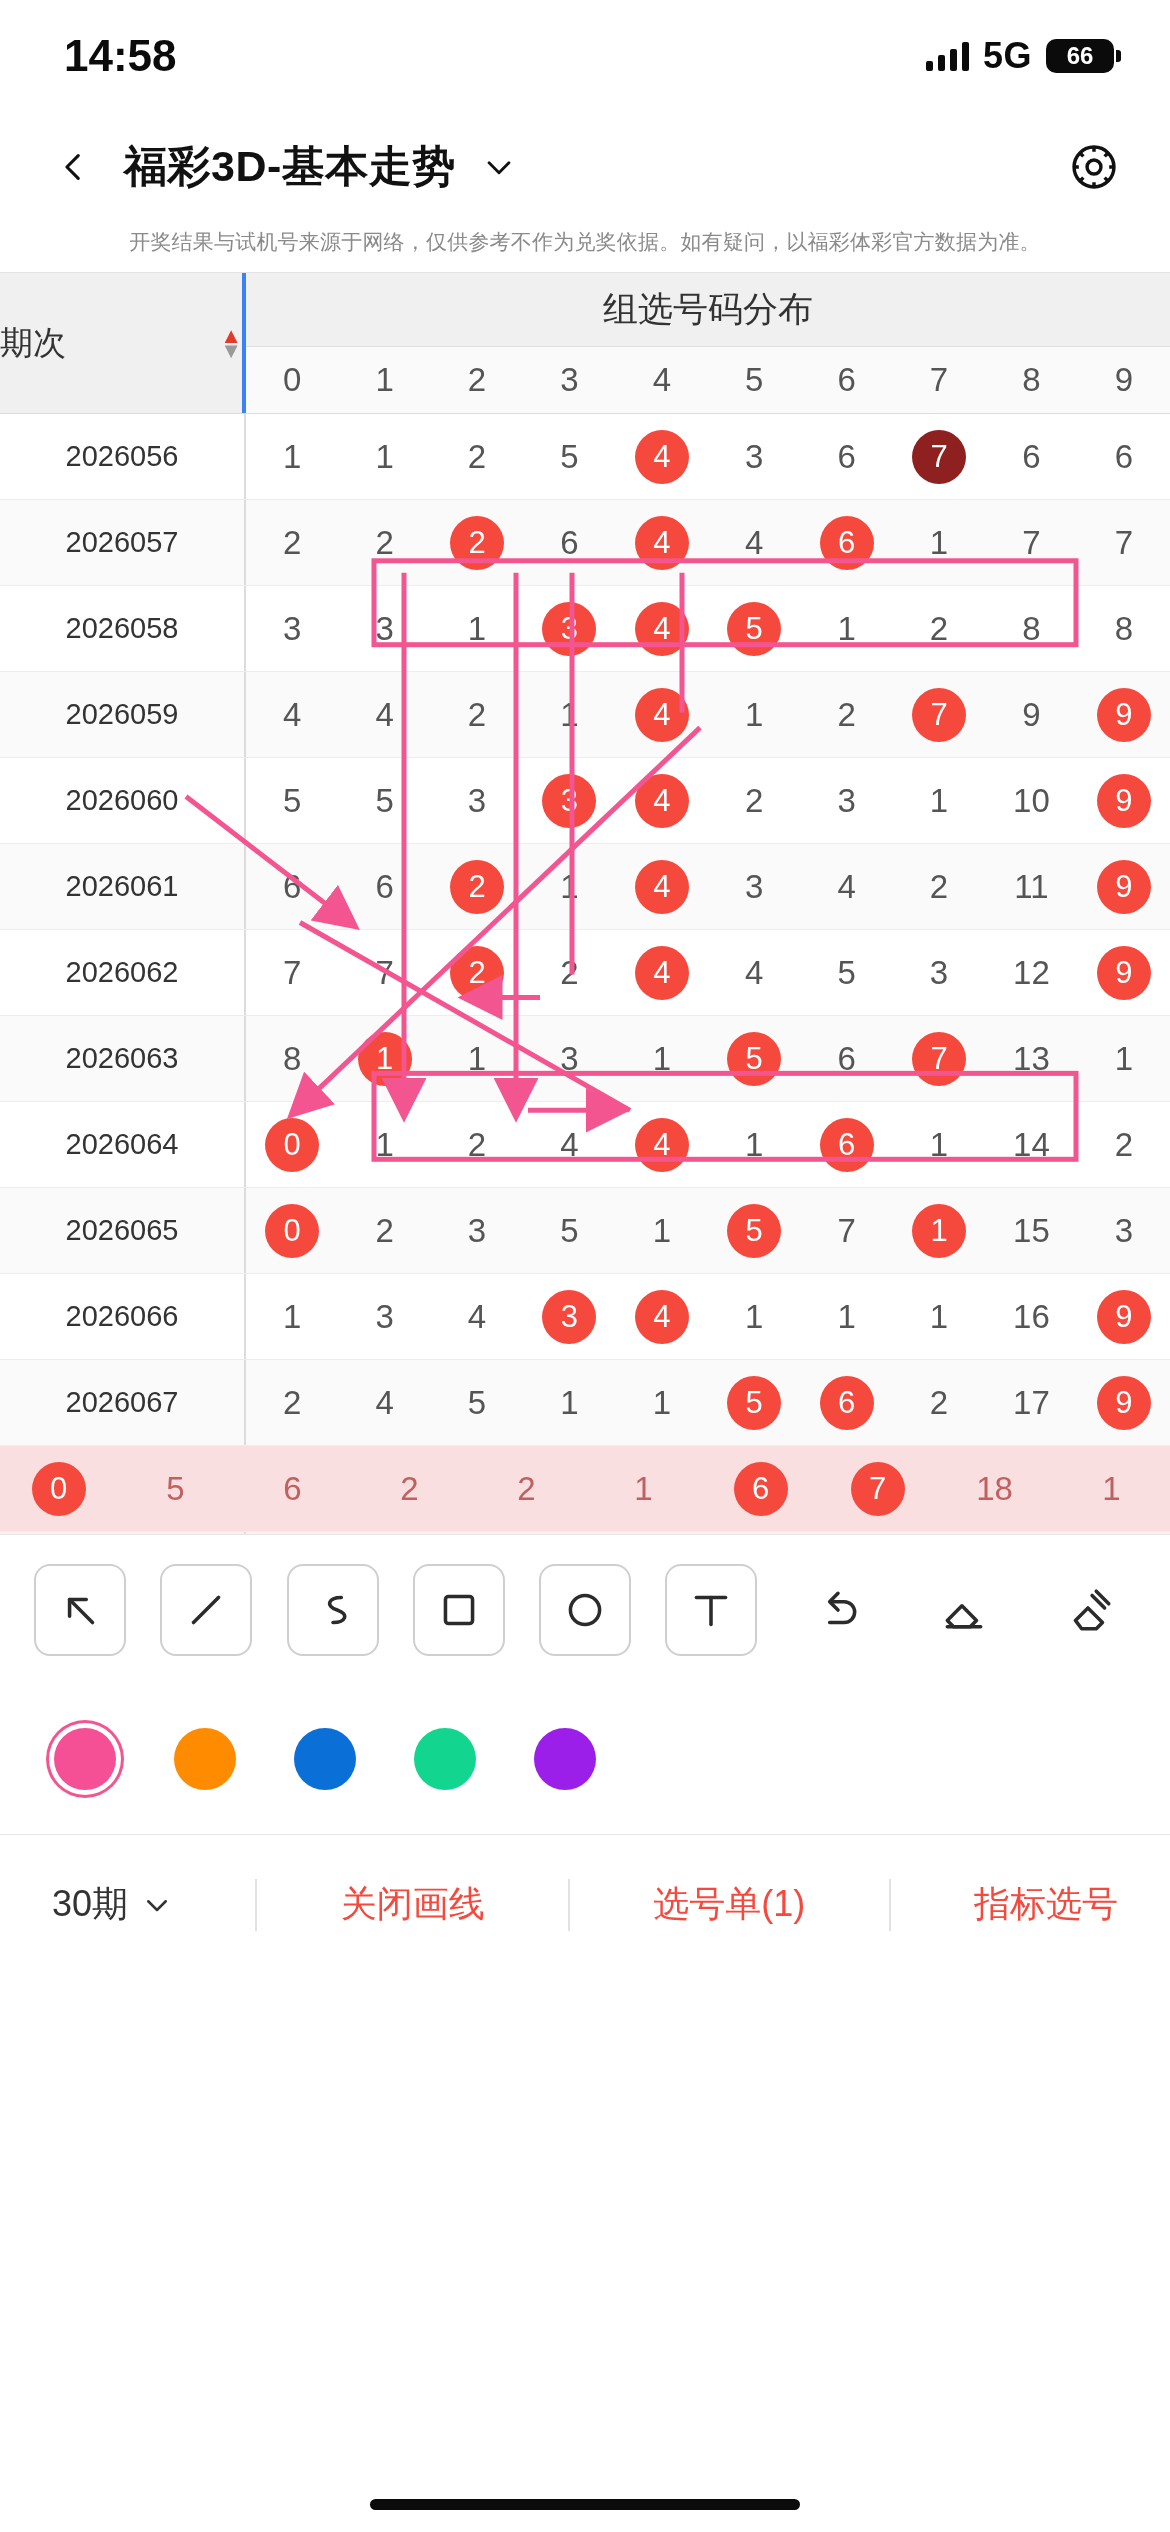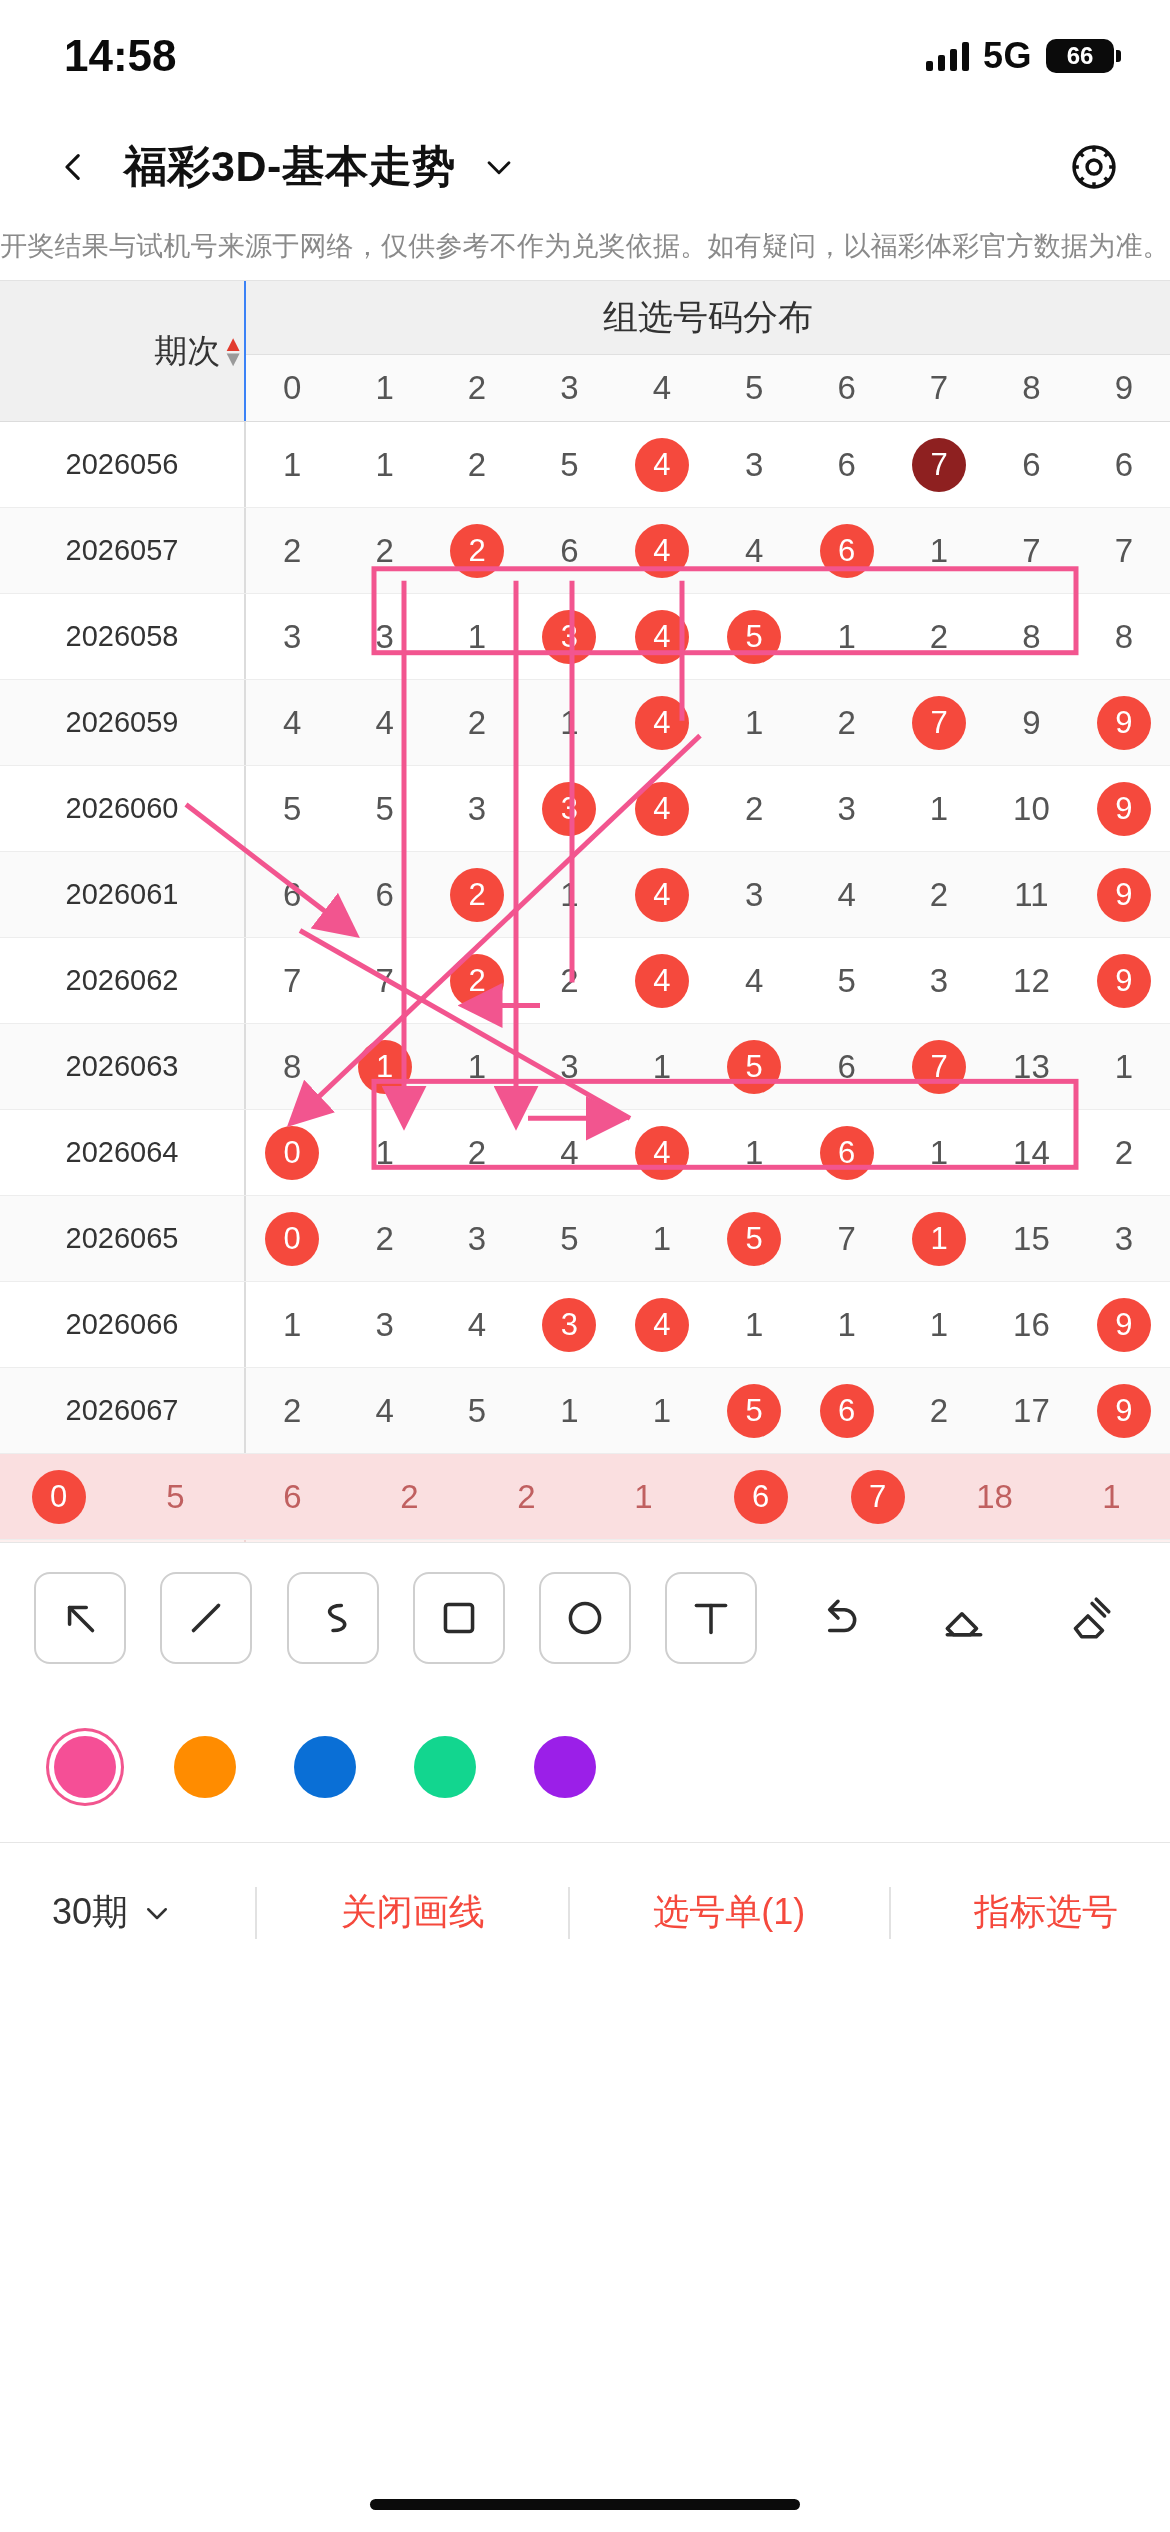--- a/index.html
+++ b/index.html
@@ -43,40 +43,40 @@
   .nav-title {
     font-size:43px; font-weight:700; color:#111; margin-left:22px; letter-spacing:.5px;
   }
   .nav-caret { margin-left:26px; display:flex; align-items:center; }
   .nav-caret svg { width:34px; height:34px; }
   .nav-gear { position:absolute; right:46px; top:50%; transform:translateY(-50%);
     width:60px; height:60px; display:flex; align-items:center; justify-content:center; }
   .nav-gear svg{ width:52px; height:52px; }
 
   .disclaimer {
-    font-size:27px; color:#8a8a8a; text-align:center; padding:6px 0 16px;
+    font-size:21px; color:#8a8a8a; text-align:center; padding:6px 0 16px;
     letter-spacing:.2px;
   }
 
   
   .table-wrap {
     position:relative;
     height:1262px;
     overflow:hidden;
     border-top:1px solid #e3e3e3;
   }
   .sortarrows{ display:inline-flex; flex-direction:column; line-height:.7; margin-left:2px;}
   .sortarrows .up{ color:#e23b2e; font-size:22px;}
   .sortarrows .dn{ color:#9a9a9a; font-size:22px;}
   
   .header-block { display:flex; border-bottom:1px solid #dcdcdc; }
   .header-issue {
     width:246px; min-width:246px; background:#f0f0f0;
-    display:flex; align-items:center; justify-content:flex-end;
-    font-size:33px; color:#333; border-right:2px solid #3b82f6;
+    display:flex; align-items:center; justify-content:space-between;
+    font-size:33px; color:#333; border-right:4px solid #3b82f6;
   }
   .header-right { flex:1; display:flex; flex-direction:column; }
   .header-right .top {
     height:74px; display:flex; align-items:center; justify-content:center;
     font-size:35px; color:#333; background:#f0f0f0; border-bottom:1px solid #e0e0e0;
   }
   .header-right .bot { height:66px; display:flex; background:#fafafa; }
   .header-right .bot div {
     flex:1; display:flex; align-items:center; justify-content:center;
     font-size:33px; color:#555;

